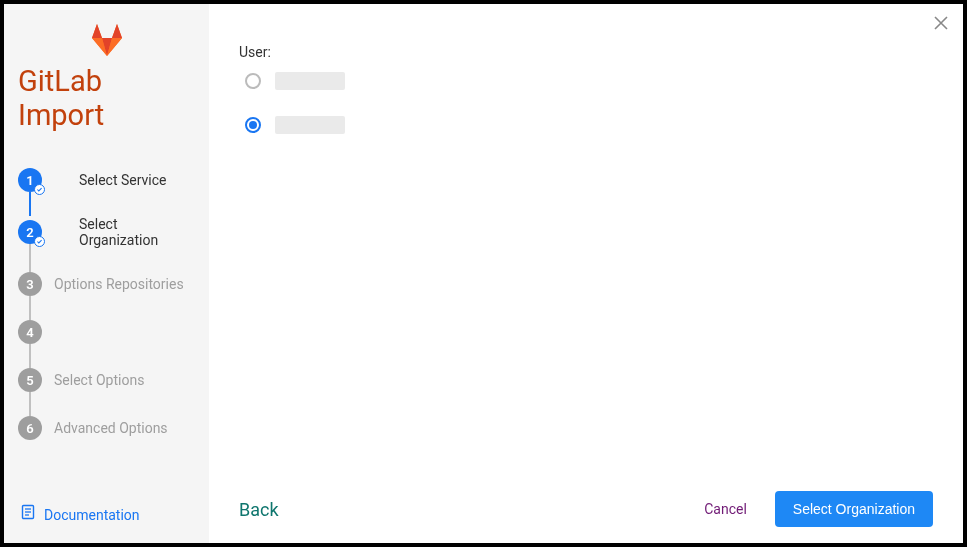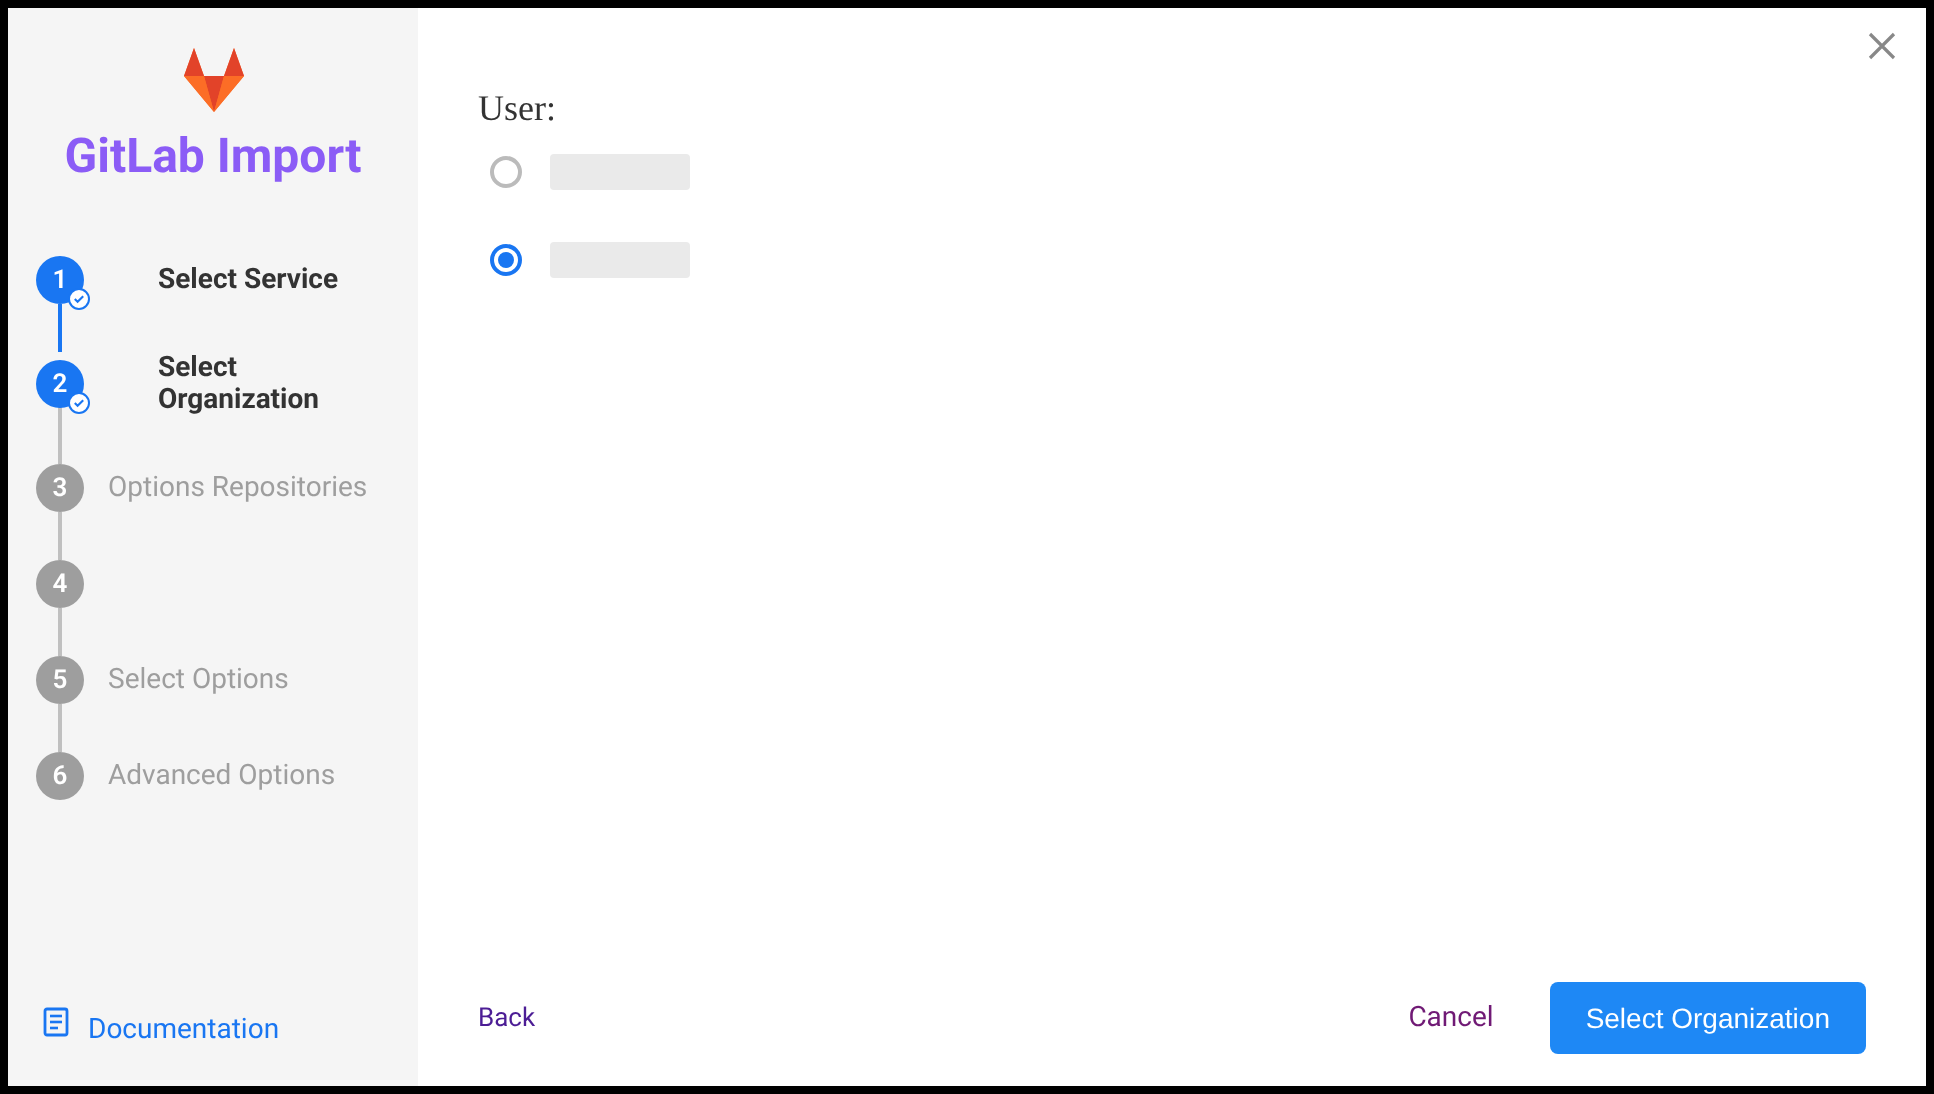--- a/index.html
+++ b/index.html
@@ -42,23 +42,23 @@
       flex-direction: column;
       align-items: center;
       margin-bottom: 24px;
     }
     .logo-icon {
       width: 36px;
       height: 36px;
       margin-bottom: 6px;
     }
     .logo-title {
-      font-size: 24px;
-      font-weight: 700;
-      color: #8b5cf6;
+      font-size: 29px;
+      font-weight: 400;
+      color: #c2410c;
     }
     .steps {
       flex: 1;
       position: relative;
     }
     .step {
       display: flex;
       align-items: center;
       position: relative;
       padding: 12px 0;
@@ -100,21 +100,21 @@
     .step-check svg {
       width: 7px;
       height: 7px;
     }
     .step-label {
       margin-left: 12px;
       font-size: 14px;
     }
     .step-label.active {
       color: #333;
-      font-weight: 700;
+      font-weight: 400;
       margin-left: 37px;
     }
     .step-label.inactive {
       color: #9e9e9e;
     }
     .step-connector {
       position: absolute;
       left: 11px;
       top: 36px;
       bottom: -12px;
@@ -143,24 +143,23 @@
     .main {
       flex: 1;
       display: flex;
       flex-direction: column;
       padding: 40px 30px 16px 30px;
     }
     .content {
       flex: 1;
     }
     .field-label {
-      font-size: 18px;
+      font-size: 14px;
       color: #333;
       margin-bottom: 12px;
-      font-family: Liberation Serif, serif;
     }
     .radio-row {
       display: flex;
       align-items: center;
       margin-bottom: 26px;
       padding-left: 6px;
     }
     .radio {
       width: 16px;
       height: 16px;
@@ -189,22 +188,22 @@
       height: 18px;
       background: #eaeaea;
       border-radius: 2px;
     }
     .footer {
       display: flex;
       align-items: center;
       padding-top: 16px;
     }
     .btn-link {
-      color: #4c1d95;
-      font-size: 13px;
+      color: #0f766e;
+      font-size: 18px;
       cursor: pointer;
     }
     .spacer {
       flex: 1;
     }
     .btn-text {
       color: #701a75;
       font-size: 14px;
       cursor: pointer;
       margin-right: 28px;

